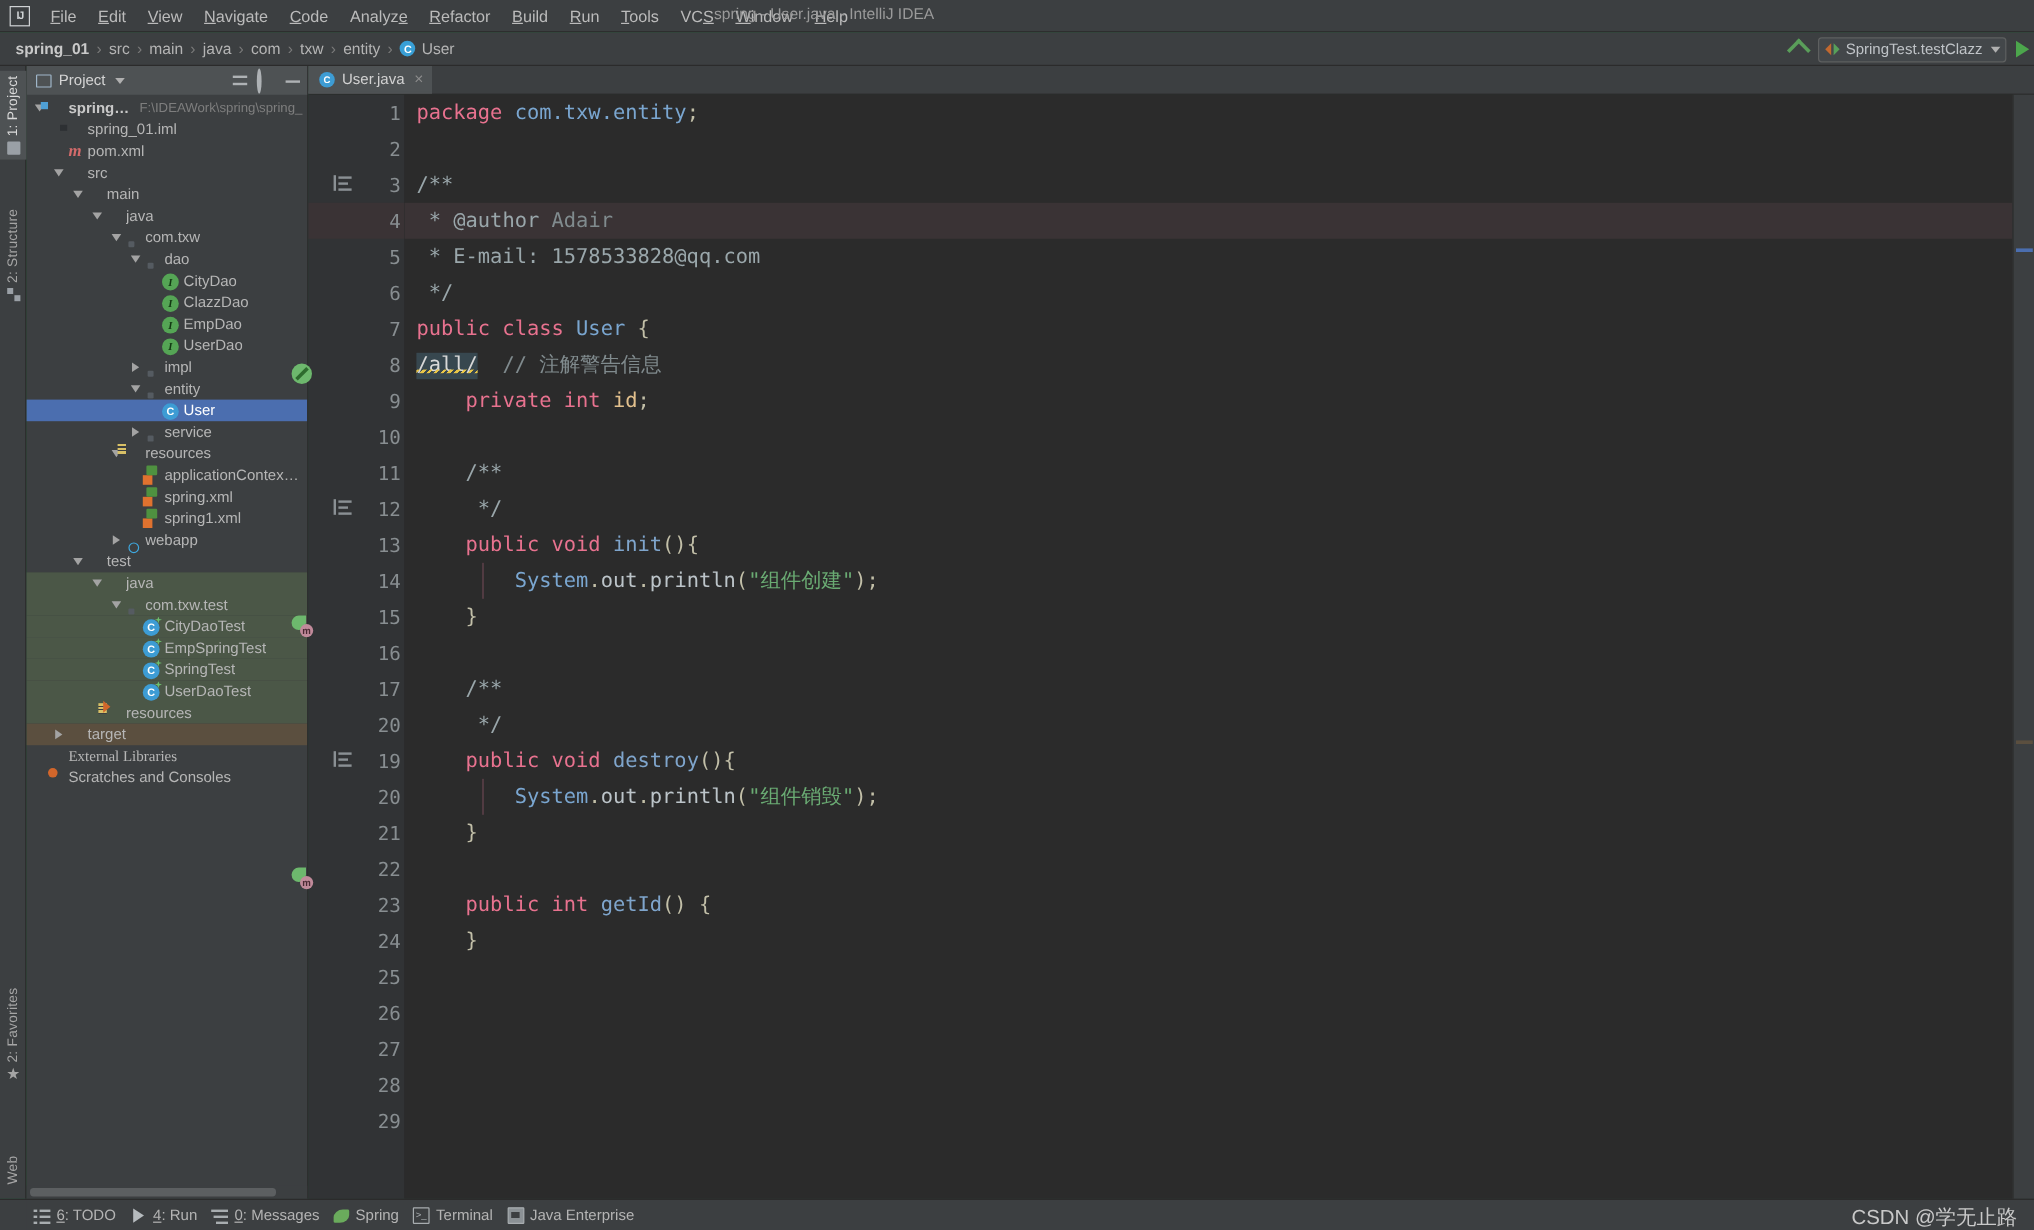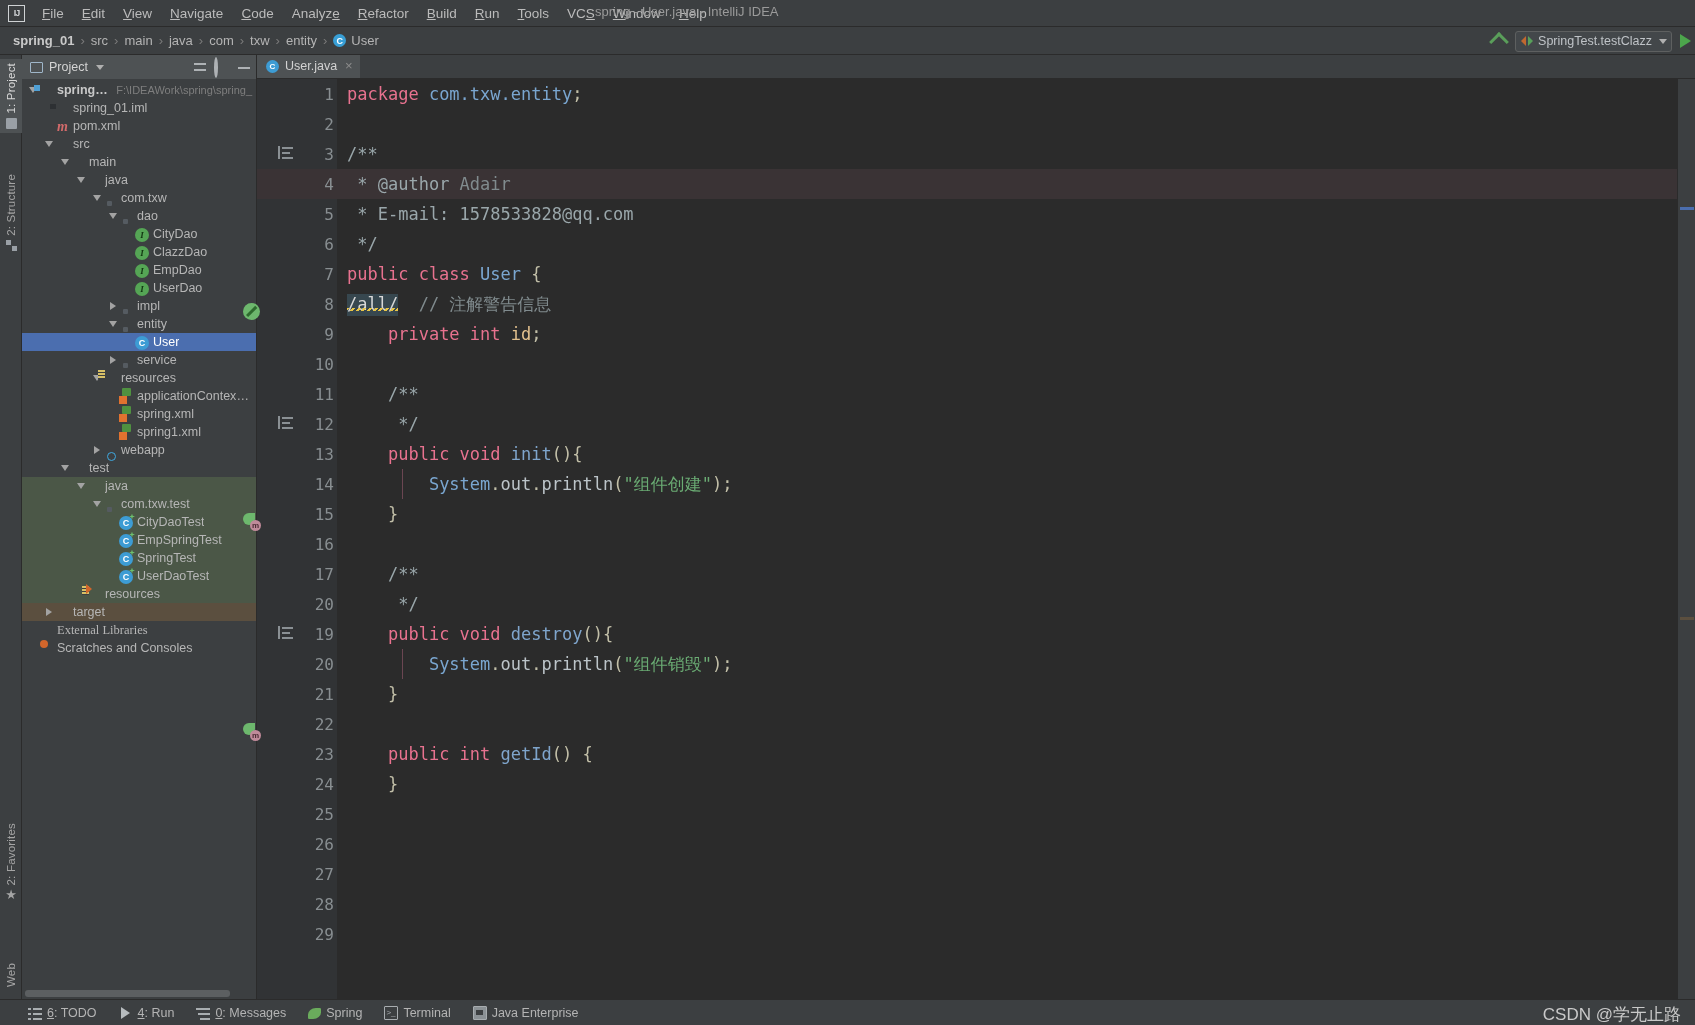--- a/index.html
+++ b/index.html
@@ -1022,21 +1022,21 @@
         <div class="rgutter">
           <div class="rg-mark" style="top:128px;background:#4b6eaf"></div>
           <div class="rg-mark" style="top:538px;background:#5b4f3f"></div>
         </div>
       </div>
     </div>
   </div>
 
   <div class="botbar">
     <div class="botbar-strip"></div>
-    <div id="botitems" style="display:flex;align-items:center;gap:22px">
+    <div id="botitems" style="display:flex;align-items:center;gap:12px">
         <div class="bb-item">
           <span class="bb-ico ico-todo"></span>
           <span><u>6</u>: TODO</span>
         </div>
         <div class="bb-item">
           <span class="bb-ico ico-run"></span>
           <span><u>4</u>: Run</span>
         </div>
         <div class="bb-item">
           <span class="bb-ico ico-msg"></span>

